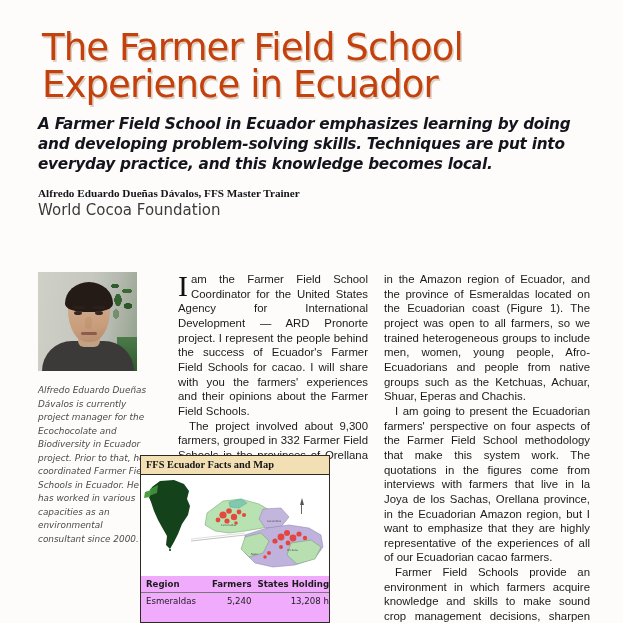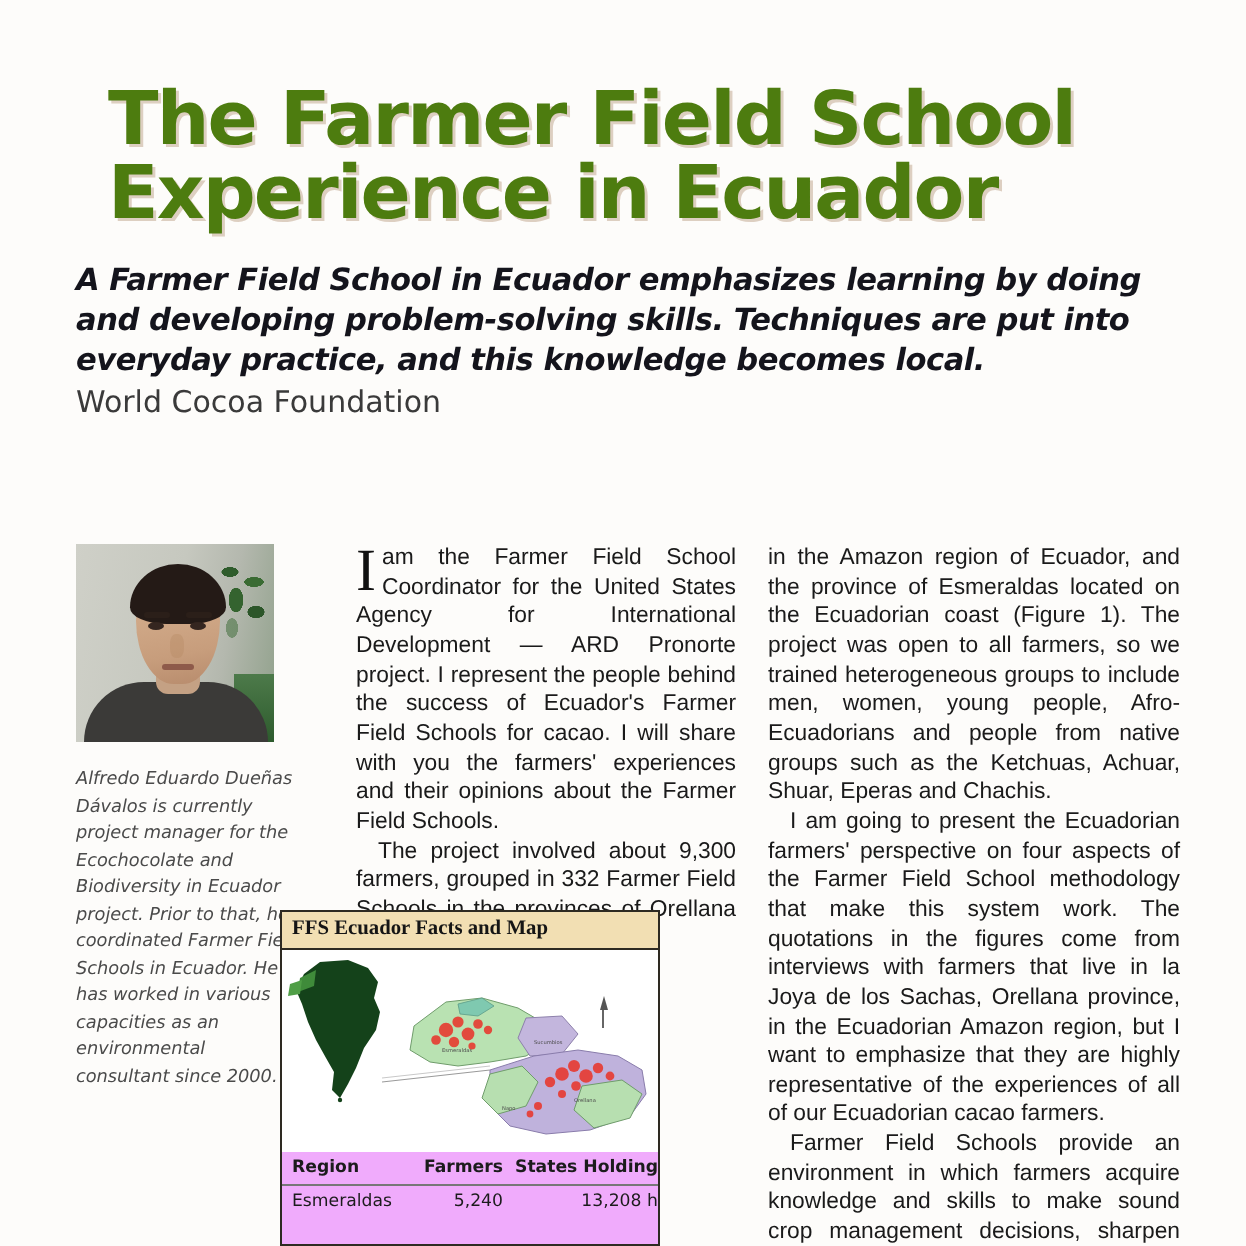--- a/index.html
+++ b/index.html
@@ -25,26 +25,26 @@
 
   
   .masthead {
     position: absolute;
     left: 38px;
     top: 26px;
     width: 552px;
   }
   .title {
     font-family: "DejaVu Sans", sans-serif;
-    font-weight: bold;
+    font-weight: normal;
     font-size: 37px;
     line-height: 0.99;
     letter-spacing: -0.9px;
-    color: #4d7c0f;
-    margin: 16px;
+    color: #c2410c;
+    margin: 4px;
     text-shadow: 1.5px 1.5px 0 rgba(195,170,145,0.55);
     white-space: pre-line;
   }
   .subtitle {
     font-family: "DejaVu Sans", sans-serif;
     font-weight: bold;
     font-style: italic;
     font-size: 15.3px;
     line-height: 1.29;
     letter-spacing: -0.25px;
@@ -289,20 +289,21 @@
 <body>
 
 <div class="page">
 
   <div class="masthead">
     <h1 class="title">The Farmer Field School
 Experience in Ecuador</h1>
     <div class="subtitle">A Farmer Field School in Ecuador emphasizes learning by doing
 and developing problem-solving skills. Techniques are put into
 everyday practice, and this knowledge becomes local.</div>
+    <div class="author">Alfredo Eduardo Dueñas Dávalos, FFS Master Trainer</div>
     <div class="affiliation">World Cocoa Foundation</div>
   </div>
 
   <div class="cols">
 
     <div class="col col-left">
       <div class="portrait">
         <div class="pt-wall"></div>
         <div class="pt-plant"></div>
         <div class="pt-door"></div>

